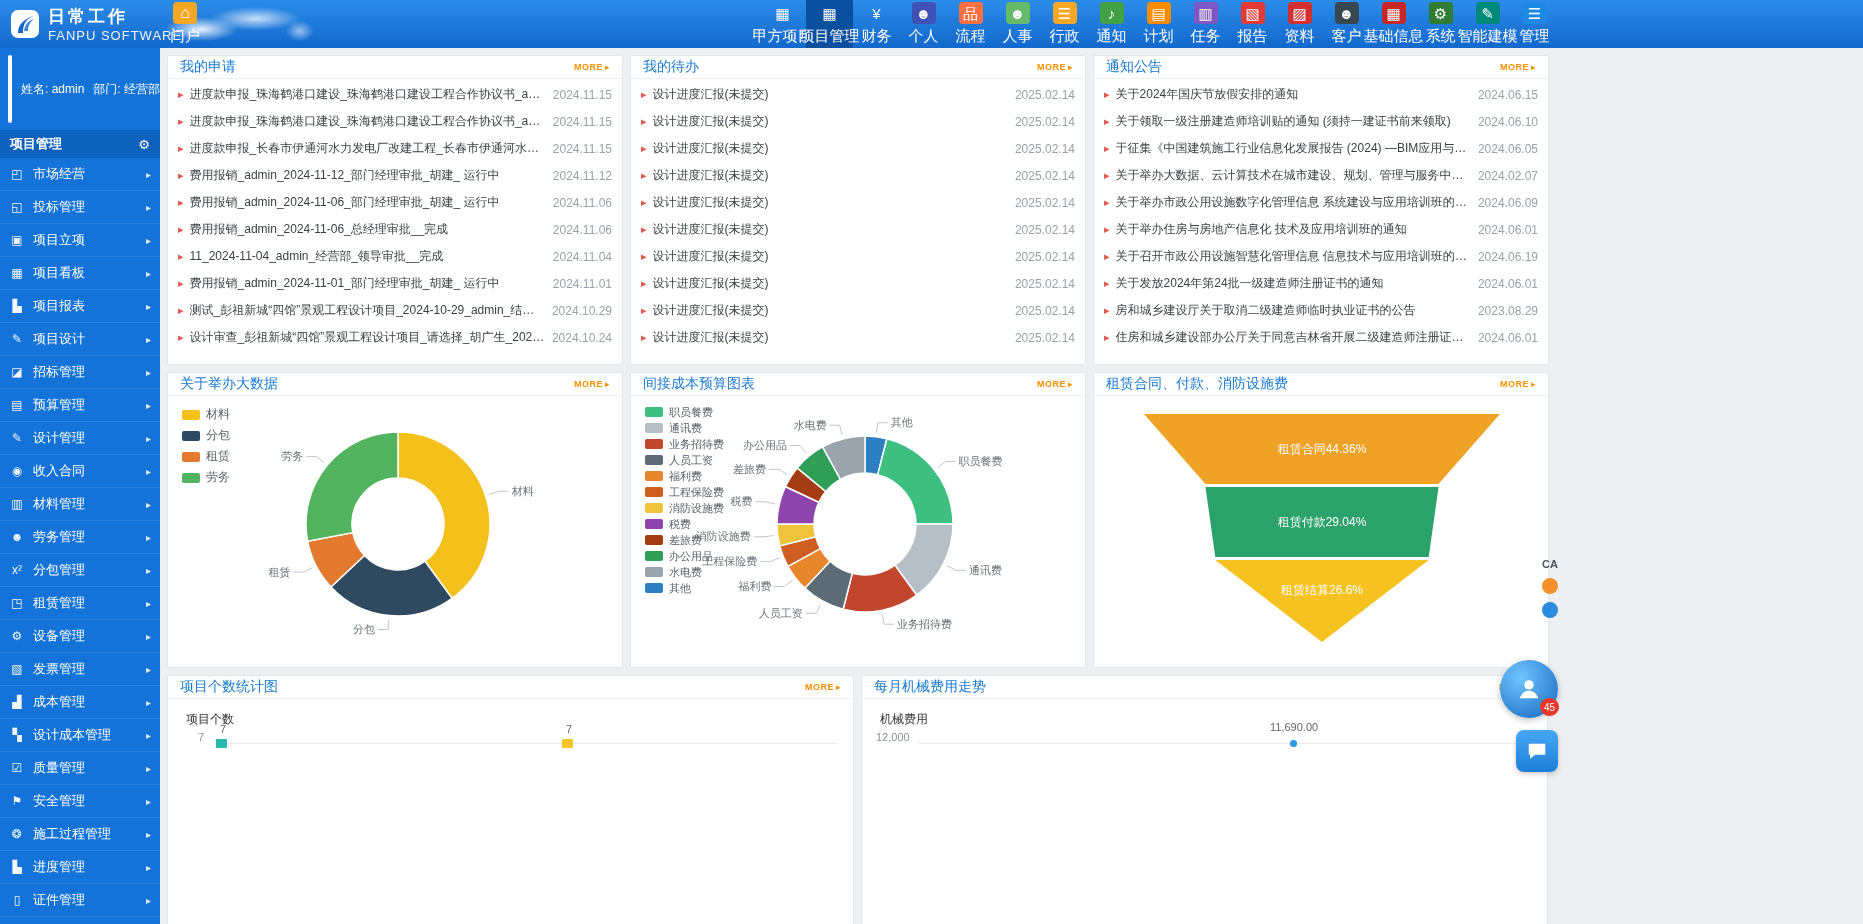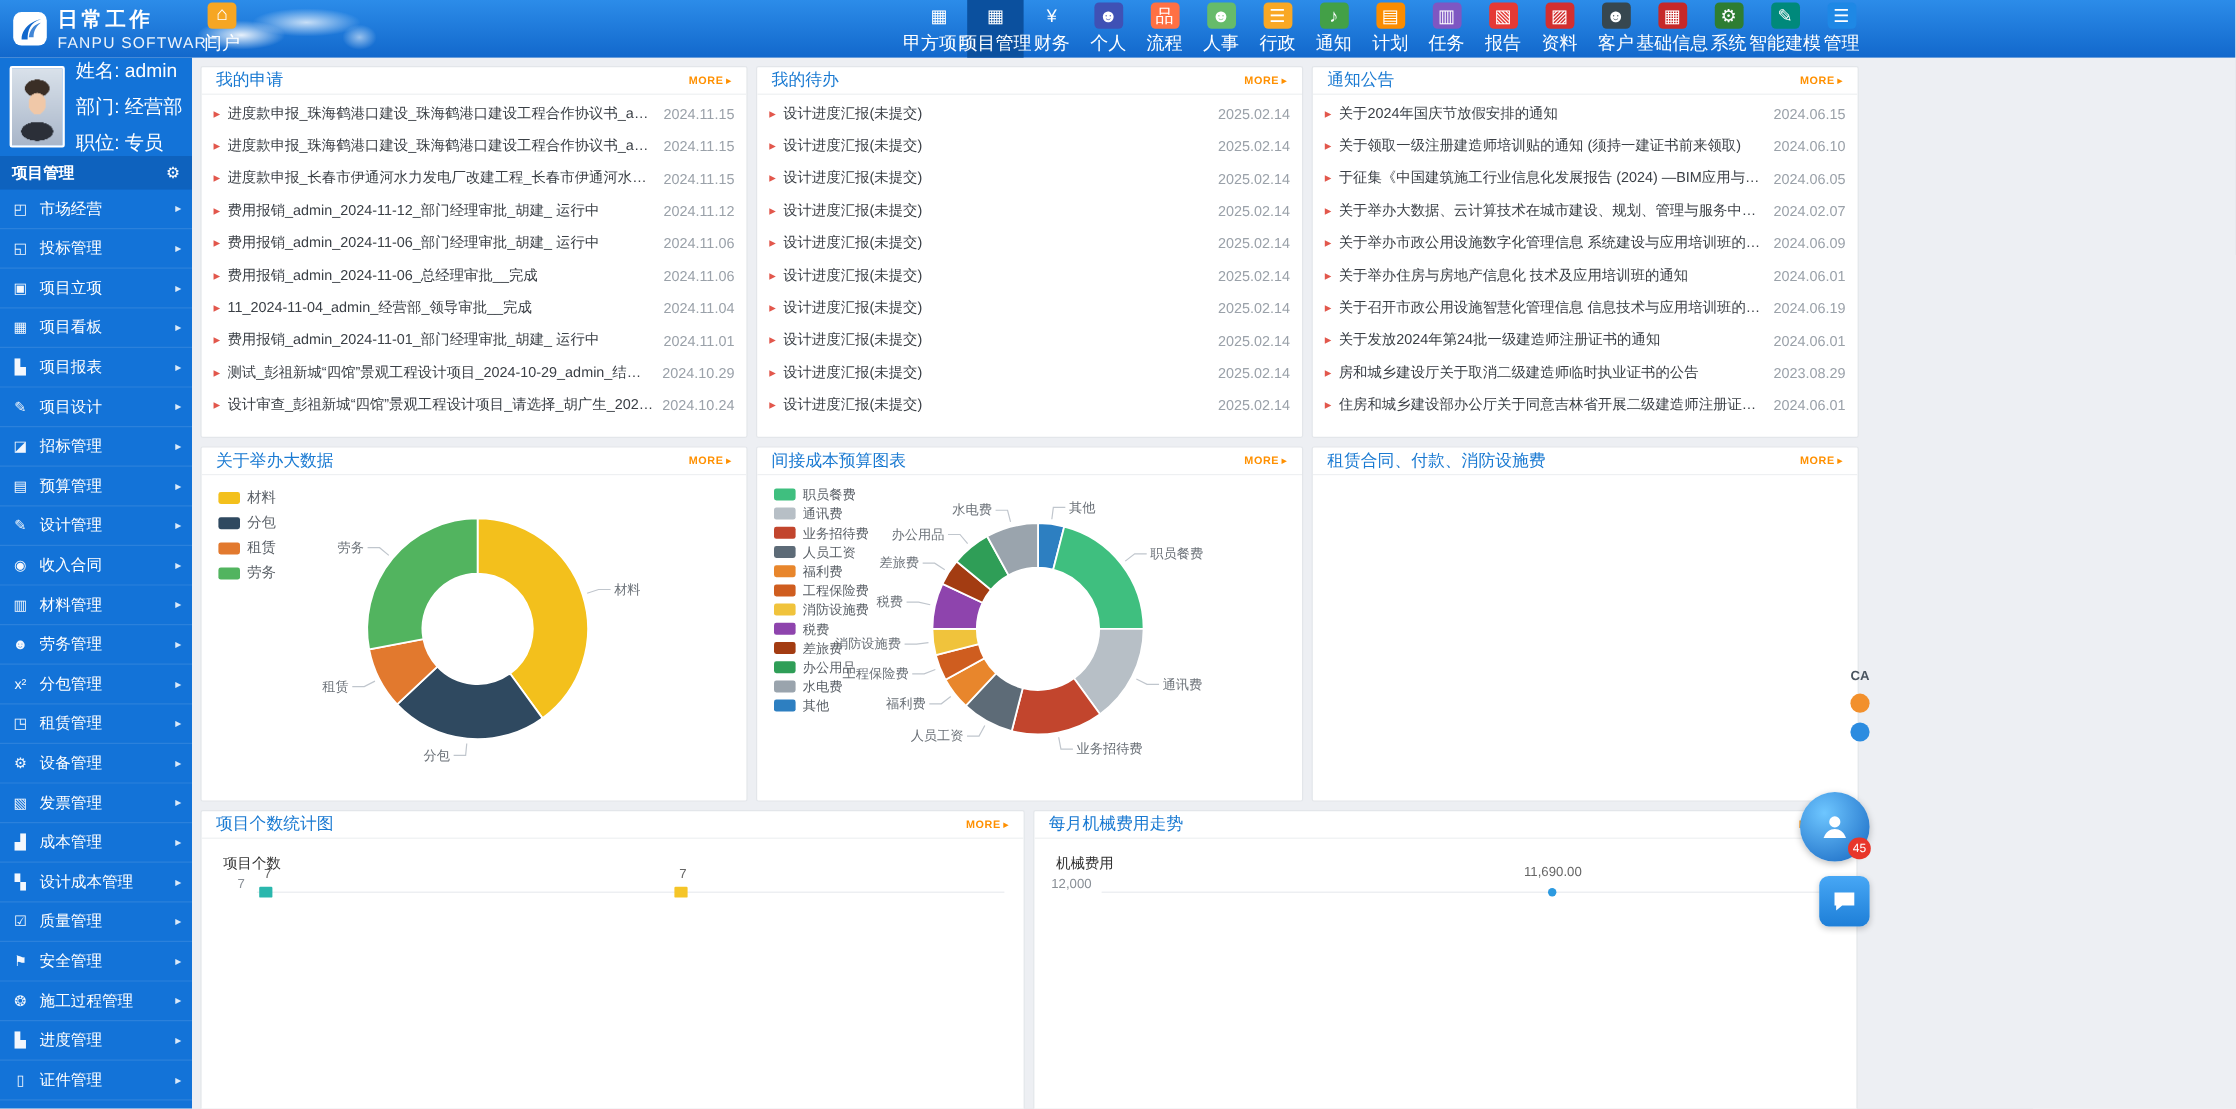--- a/index.html
+++ b/index.html
@@ -26,21 +26,21 @@
 .nav-glyph{width:24px;height:22px;border-radius:4px;display:flex;align-items:center;justify-content:center;font-size:15px;line-height:1;color:#fff}
 
 
 .sidebar{position:absolute;top:48px;left:0;width:160px;bottom:0;background:#1373d8;color:#fff;z-index:5;overflow:hidden}
 .profile{display:flex;padding:7px 8px;height:82px;gap:9px;align-items:center}
 .avatar{width:58px;height:68px;border:2px solid #fff;border-radius:2px;cursor:pointer;
   background:radial-gradient(ellipse 22px 13px at 50% 82%,#2b2f38 60%,transparent 61%),
              radial-gradient(ellipse 12px 15px at 50% 46%,#f0c8a8 60%,transparent 61%),
              radial-gradient(ellipse 17px 12px at 50% 26%,#3a2e26 60%,transparent 61%),
              linear-gradient(180deg,#d9e1ea,#a9b6c9)}
-.profile-lines{font-size:16px;display:flex;flex-direction:column;gap:9px;white-space:nowrap}
+.profile-lines{font-size:12px;display:flex;gap:9px;white-space:nowrap}
 .module-header{height:28px;display:flex;align-items:center;justify-content:space-between;padding:0 10px;background:#0e62be;font-size:13px;font-weight:bold}
 .gear{cursor:pointer;font-size:13px}
 .menu{display:block}
 .menu-item{height:33px;display:flex;align-items:center;gap:8px;padding:0 9px;font-size:13px;border-bottom:1px solid rgba(255,255,255,.10);cursor:pointer}
 .mi-icon{width:16px;text-align:center;font-size:12px;opacity:.95;flex:0 0 auto}
 .mi-label{flex:1;white-space:nowrap;overflow:hidden}
 .mi-arrow{font-size:10px;opacity:.85}
 
 
 .main{position:absolute;left:160px;top:48px;right:0;bottom:0;overflow:hidden}
@@ -732,20 +732,30 @@
         </section>
 
         <section class="panel p-w3 h296">
           <div class="panel-head">
             <span class="panel-title">租赁合同、付款、消防设施费</span>
             <a class="more">
                 <span>MORE</span>
                 <span class="more-arrow">▸</span>
               </a>
           </div>
+          <div class="chart-wrap">
+            <svg class="funnel" id="funnel-lease" width="454" height="258">
+                <polygon points="50,18 406,18 344.52660054102796,88 111.47339945897205,88" fill="#efa226"></polygon>
+                <text x="228" y="57" fill="#ffffff" font-size="12" text-anchor="middle">租赁合同44.36%</text>
+                <polygon points="111.47339945897205,91 344.52660054102796,91 334.73579801623083,161 121.26420198376915,161" fill="#2aa26a"></polygon>
+                <text x="228" y="130" fill="#ffffff" font-size="12" text-anchor="middle">租赁付款29.04%</text>
+                <polygon points="121.26420198376915,164 334.73579801623083,164 228,246 228,246" fill="#f5c220"></polygon>
+                <text x="228" y="198" fill="#ffffff" font-size="12" text-anchor="middle">租赁结算26.6%</text>
+              </svg>
+          </div>
         </section>
       </div>
 
       <div class="crow">
         <section class="panel p-w2 h400">
           <div class="panel-head">
             <span class="panel-title">项目个数统计图</span>
             <a class="more">
                 <span>MORE</span>
                 <span class="more-arrow">▸</span>

